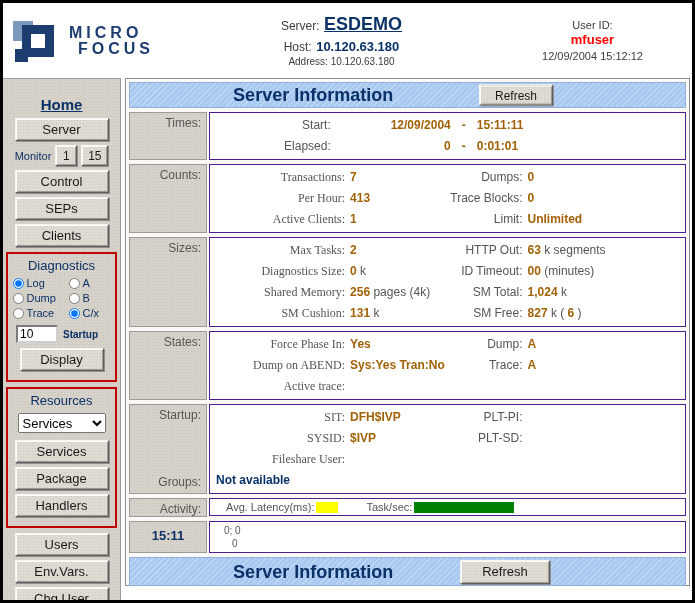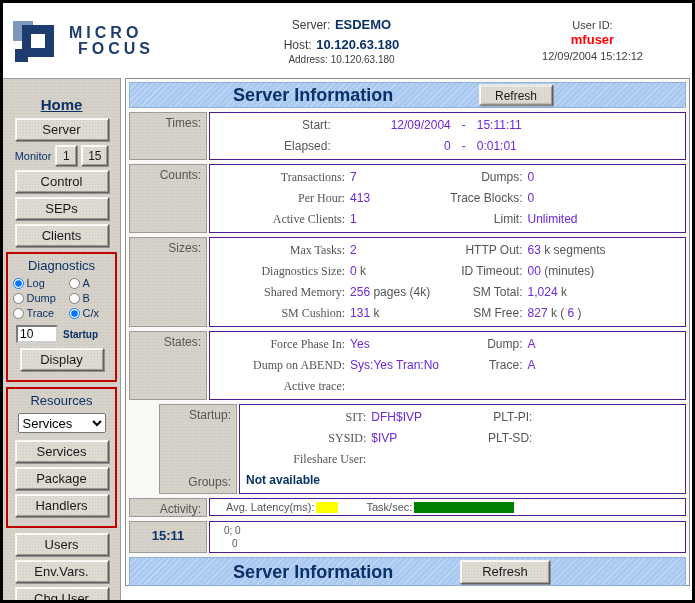--- a/index.html
+++ b/index.html
@@ -13,21 +13,21 @@
   .header { position:absolute; top:0; left:0; right:0; height:75px; display:flex; align-items:center; background:#fff; }
   .logo { margin-left:10px; width:165px; display:flex; align-items:center; gap:8px; }
   .logo-mark { position:relative; width:48px; height:46px; flex:0 0 48px; }
   .sq-light { position:absolute; left:0; top:3px; width:20px; height:20px; background:#7d97bd; }
   .sq-dark  { position:absolute; left:9px; top:7px; width:32px; height:32px; border:9px solid #1d3d71; background:#fff; }
   .sq-small { position:absolute; left:2px; top:31px; width:13px; height:13px; background:#1d3d71; }
   .logo-text { font-weight:bold; color:#1d3d71; font-size:16px; letter-spacing:4px; line-height:1.0; }
   .logo-text .l2 { margin-left:9px; }
   .hdr-center { flex:1; text-align:center; line-height:1.25; }
   .hl { font-size:12px; color:#3c3c3c; }
-  .server-val { font-size:13px; font-weight:bold; color:#0a3168; }
+  .server-val { font-size:18px; font-weight:bold; color:#0a3168;text-decoration:underline; }
   .host-val { font-size:13px; font-weight:bold; color:#0a3168; }
   .addr-line { font-size:10px; color:#3c3c3c; }
   .hdr-right { width:175px; text-align:center; margin-right:12px; line-height:1.3; }
   .uid-label { font-size:11px; color:#3c3c3c; }
   .uid-value { font-size:13px; font-weight:bold; color:#ff0000; }
   .hdr-time { font-size:11px; color:#3c3c3c; }
   
   .sidebar {
     position:absolute; top:75px; left:0; width:118px; bottom:0;
     background-color:#d6d2c9;
@@ -74,24 +74,24 @@
   .bar-title { position:absolute; left:33%; top:50%; transform:translate(-50%,-50%); font-weight:bold; font-size:18px; color:#0a3168; white-space:nowrap; }
   .bar-refresh { position:absolute; right:132px; top:50%; transform:translateY(-50%); width:74px; height:21px; font-size:12px; }
   .bar-refresh.big { width:90px; height:24px; font-size:13px; right:135px; }
   .mrow { display:flex; gap:2px; margin-top:4px; }
   .mlabel {
     flex:0 0 78px; background-color:#d6d2c9;
     background-image:radial-gradient(#c7c3ba 20%, transparent 21%); background-size:3px 3px;
     border:1px solid #9a9a9a; color:#555; font-size:12px;
     text-align:right; padding:3px 5px 0 0;
   }
-  .mlabel.split { display:flex; flex-direction:column; justify-content:space-between; padding-bottom:4px;margin-left:30px; }
+  .mlabel.split { display:flex; flex-direction:column; justify-content:space-between; padding-bottom:4px; }
   .mlabel.time { font-weight:bold; color:#0a3168; font-size:13px; text-align:center; padding:6px 0 0 0; }
   .mcontent { flex:1; background:#fff; border:1px solid #4c1d95; padding:2px 4px; font-size:12px; line-height:21px; color:#555; }
-  .v { font-weight:normal; color:#6d28d9; }
+  .v { font-weight:bold; color:#a16207; }
   .tline { display:grid; grid-template-columns:25% 120px 26px 1fr; }
   .tl { text-align:right; } .ta { text-align:right; } .td { text-align:center; } .tb { text-align:left; }
   .halves { display:flex; }
   .half-l { flex:0 0 47%; } .half-r { flex:1; }
   .pair { display:flex; }
   .half-l .pl { flex:0 0 62%; text-align:right; padding-right:5px;font-family:Liberation Serif, serif; }
   .half-r .pl { flex:0 0 38%; text-align:right; padding-right:5px; }
   .pw { flex:1; text-align:left; white-space:nowrap; }
   .groups-line { font-weight:bold; color:#0a3168; padding-left:2px; }
   .legend { display:flex; align-items:center; padding-left:16px; height:18px; line-height:18px; }

